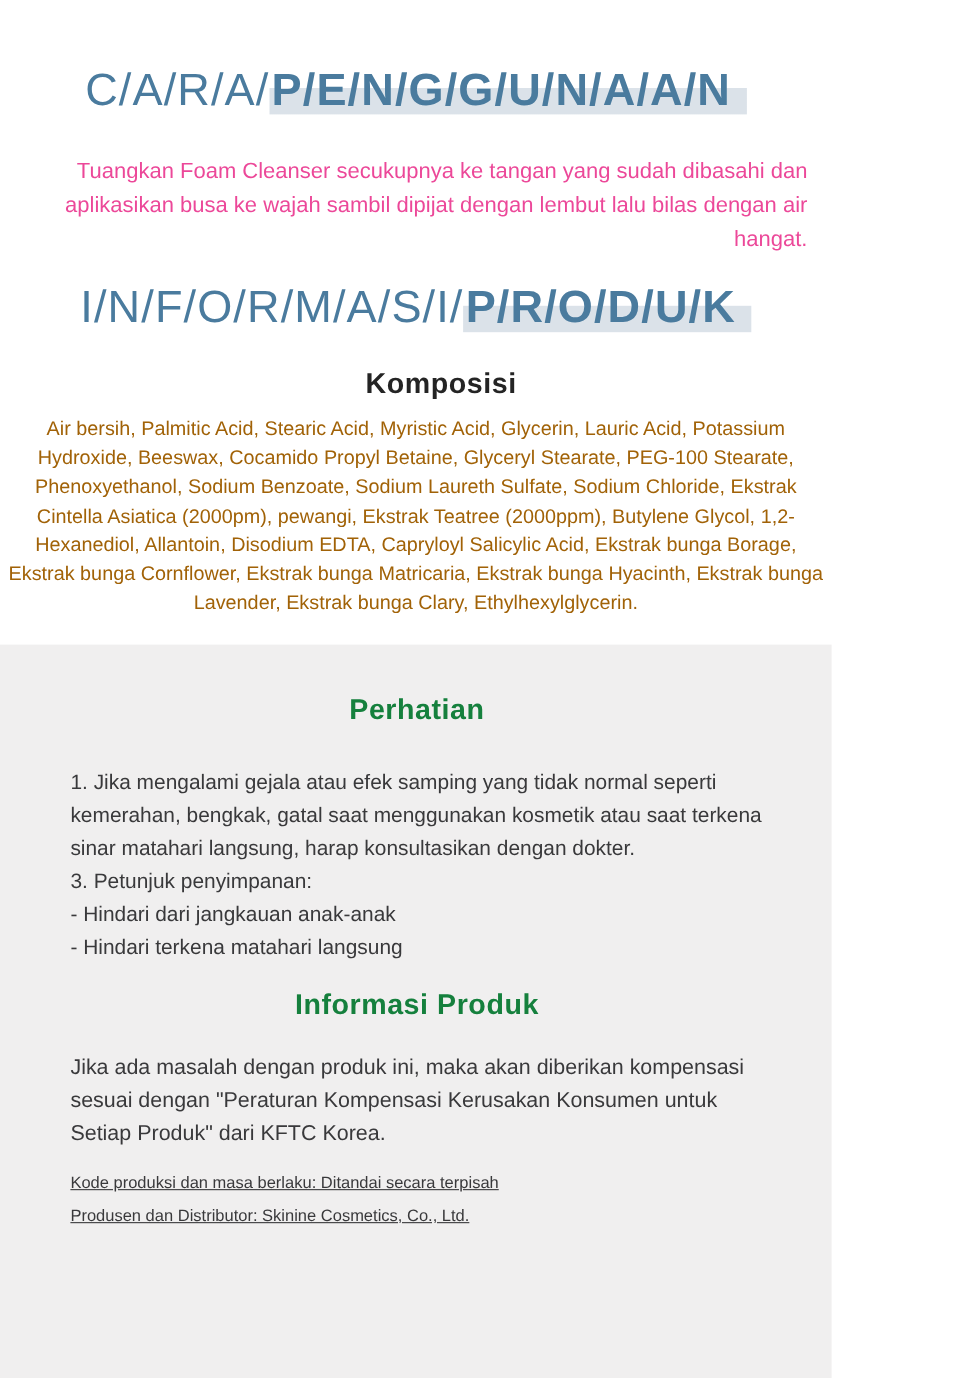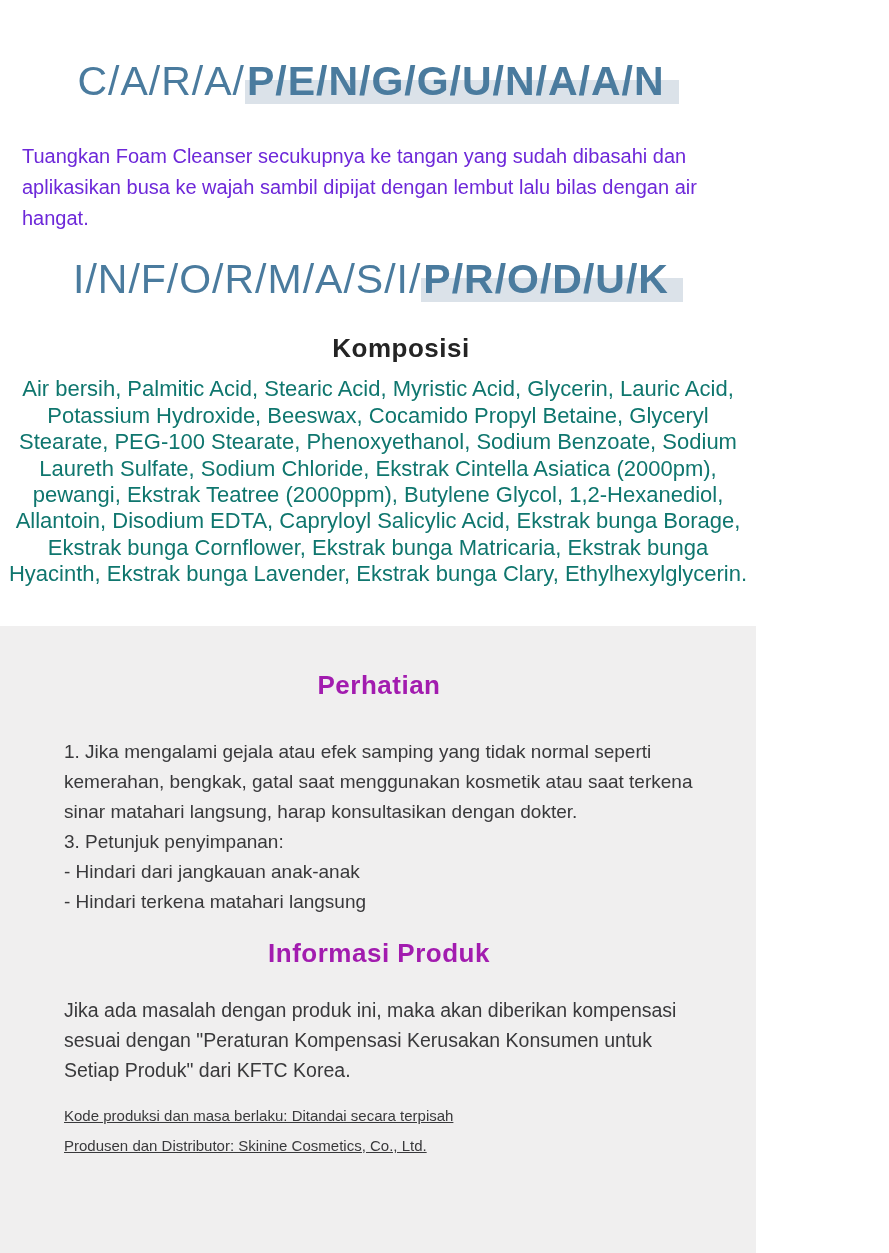--- a/index.html
+++ b/index.html
@@ -37,53 +37,53 @@
     font-weight: 800;
     background-image: linear-gradient(var(--highlight), var(--highlight));
     background-repeat: no-repeat;
     background-size: 100% 24px;
     background-position: 0 100%;
     padding: 0 14px 0 2px;
   }
   .intro {
     margin: 36px auto 0;
     max-width: 712px;
-    text-align: left;
-    color: #6d28d9;
+    text-align: right;
+    color: #ec4899;
     font-size: 20px;
     line-height: 31px;
   }
   .h-dark {
     margin: 30px 0 0;
     text-align: center;
     color: #242424;
     font-size: 26px;
     font-weight: 800;
     letter-spacing: 0.5px;
     line-height: 31px;
     padding-left: 46px;
   }
   .ingredients {
-    margin: 12px auto 38px;
+    margin: 12px auto 25px;
     max-width: 782px;
     text-align: center;
-    color: #0f766e;
-    font-size: 22px;
+    color: #a16207;
+    font-size: 18px;
     line-height: 26.4px;
   }
   
   .gray-section {
     flex: 1;
     background: var(--section-bg);
     padding: 44px 62px 75px 64px;
   }
   .section-title {
     margin: 0;
     text-align: center;
-    color: #a21caf;
+    color: #15803d;
     font-size: 26px;
     font-weight: 800;
     letter-spacing: 0.5px;
     line-height: 31px;
   }
   .section-title.info { margin-top: 21px; }
   .caution-list {
     margin-top: 36px;
     max-width: 766px;
     color: #39393b;

